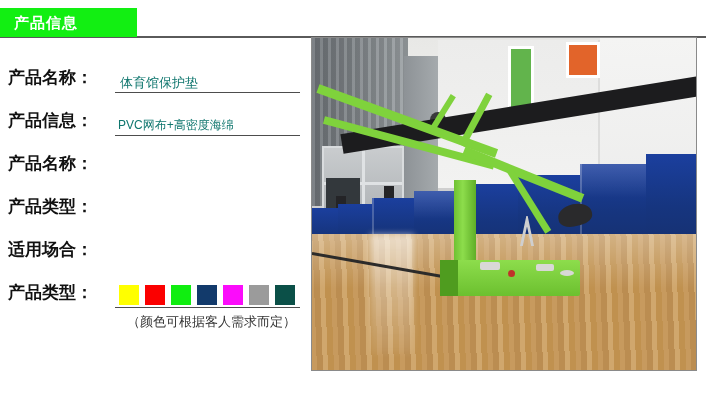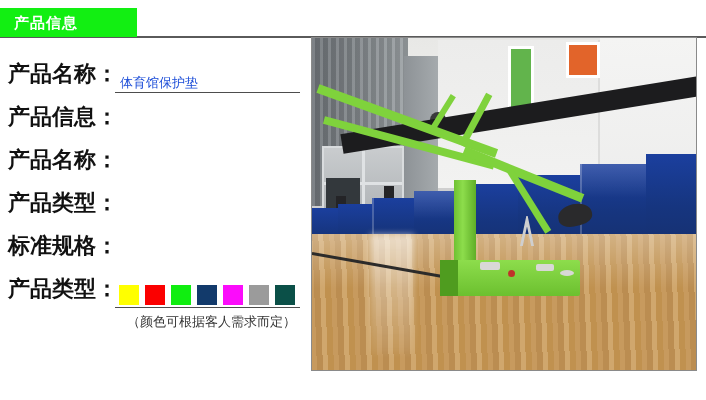--- a/index.html
+++ b/index.html
@@ -60,41 +60,41 @@
     width: 305px;
   }
   .spec-row {
     position: relative;
     height: 43px;
   }
   .spec-label {
     position: absolute;
     left: 8px;
     bottom: 6px;
-    font-size: 22px;
+    font-size: 17px;
     font-weight: bold;
     color: #111111;
     white-space: nowrap;
     letter-spacing: 0px;
   }
   .spec-value-wrap {
     position: absolute;
     left: 115px;
     right: 5px;
     bottom: 2px;
     border-bottom: 1px solid #4d4d4d;
     height: 22px;
   }
   .spec-value {
     position: absolute;
     left: 5px;
     bottom: 2px;
     font-size: 13px;
     font-weight: normal;
-    color: #1d4ed8;
+    color: #0f766e;
     white-space: nowrap;
     line-height: 15px;
   }
   .spec-value.tight {
     font-size: 12px;
     left: 3px;
   }
 
   
   .swatch-wrap {
@@ -363,32 +363,35 @@
 
   <div class="spec-row">
     <span class="spec-label">产品名称：</span>
     <div class="spec-value-wrap">
       <span class="spec-value">体育馆保护垫</span>
     </div>
   </div>
 
   <div class="spec-row">
     <span class="spec-label">产品信息：</span>
+    <div class="spec-value-wrap">
+      <span class="spec-value tight">PVC网布+高密度海绵</span>
+    </div>
   </div>
 
   <div class="spec-row">
     <span class="spec-label">产品名称：</span>
   </div>
 
   <div class="spec-row">
     <span class="spec-label">产品类型：</span>
   </div>
 
   <div class="spec-row">
-    <span class="spec-label">标准规格：</span>
+    <span class="spec-label">适用场合：</span>
   </div>
 
   <div class="spec-row">
     <span class="spec-label">产品类型：</span>
     <div class="swatch-wrap">
       <div class="swatches" id="swatches">
           <div class="swatch" style="background: rgb(255, 255, 0);"></div>
           <div class="swatch" style="background: rgb(251, 0, 0);"></div>
           <div class="swatch" style="background: rgb(16, 238, 16);"></div>
           <div class="swatch" style="background: rgb(18, 58, 107);"></div>

